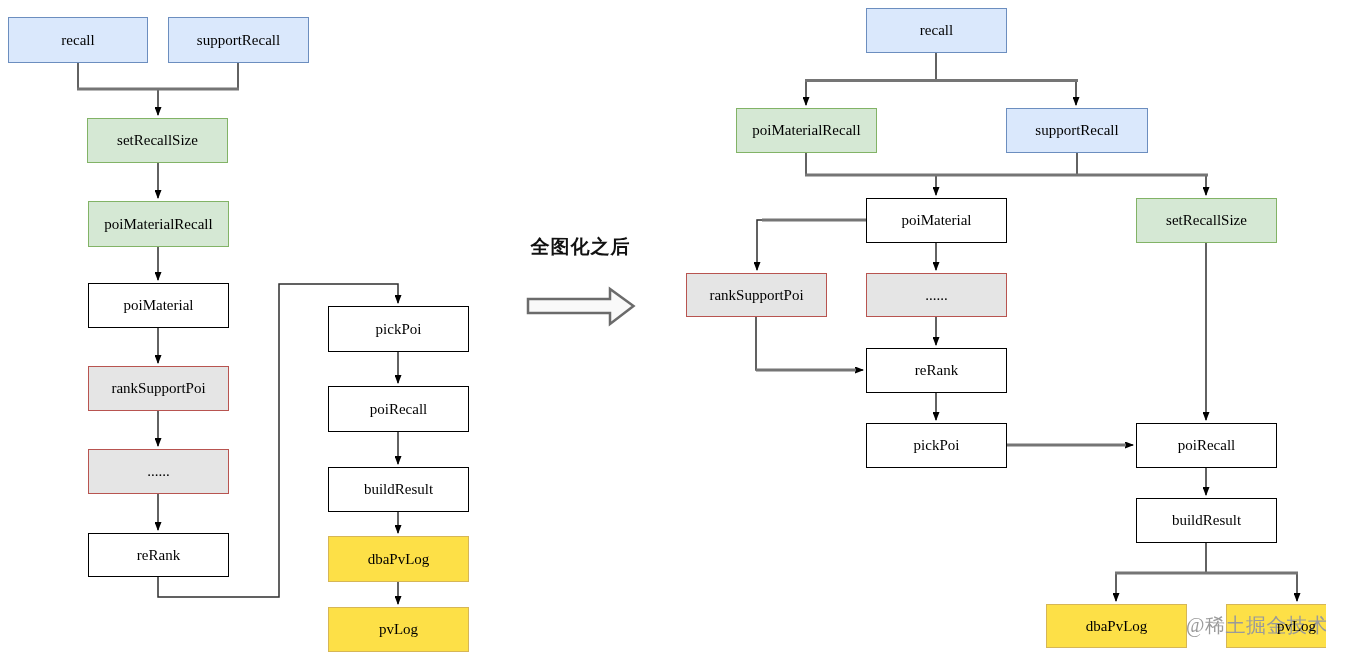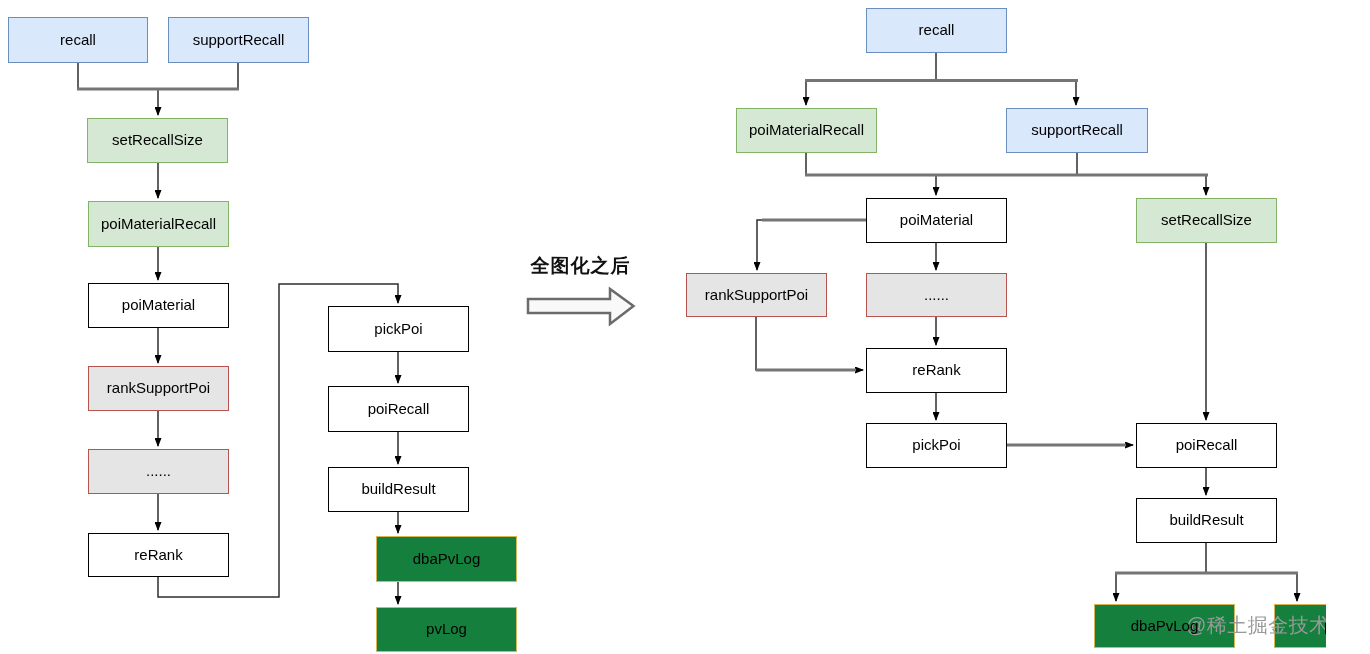--- a/index.html
+++ b/index.html
@@ -1,33 +1,33 @@
 <!DOCTYPE html>
 <html><head>
 <meta charset="utf-8">
 <style>
   html,body{margin:0;padding:0;background:#fff;}
   .canvas{
     position:relative;width:1326px;height:654px;background:#ffffff;
-    font-family:Liberation Sans, sans-serif;overflow:hidden;
+    font-family:Liberation Serif, serif;overflow:hidden;
   }
   .edge-layer{position:absolute;left:0;top:0;width:1370px;height:654px;pointer-events:none;}
   .node{
     position:absolute;display:flex;align-items:center;justify-content:center;
     box-sizing:border-box;border:1px solid #000;background:#fff;
     font-size:15px;color:#000;text-align:center;line-height:1.1;
   }
   .node .lbl{position:relative;z-index:6;}
   .blue  {background:#dae8fc;border-color:#6c8ebf;}
   .green {background:#d5e8d4;border-color:#82b366;}
   .red   {background:#e5e5e5;border-color:#b85450;}
-  .yellow{background:#15803d;border-color:#d6b656;margin-left:48px;}
+  .yellow{background:#fde047;border-color:#d6b656;}
   .white {background:#ffffff;border-color:#000000;text-align:center;}
   .transform-label{
-    position:absolute;left:508px;top:253px;width:145px;text-align:center;
+    position:absolute;left:508px;top:234px;width:145px;text-align:center;
     font-size:19px;font-weight:bold;color:#111;letter-spacing:1px;z-index:2;
   }
   .watermark{
     position:absolute;left:1186px;top:612px;font-size:20px;color:#9a9a9a;
     letter-spacing:0.5px;z-index:5;white-space:nowrap;
   }
 </style>
 </head>
 <body>
 

